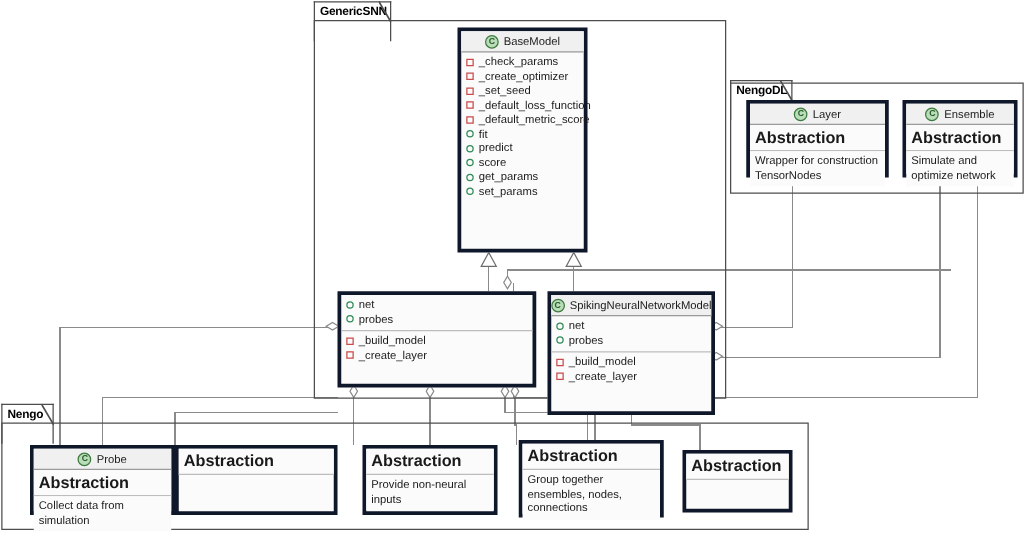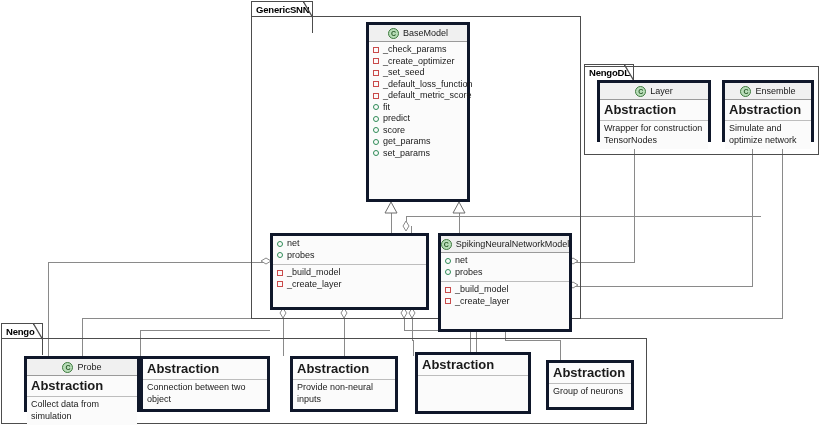--- a/index.html
+++ b/index.html
@@ -348,30 +348,29 @@
     <div class="cb-header">
       <span class="c-icon">C</span>
       <span class="cname">Probe</span>
     </div>
     <div class="abs-label">Abstraction</div>
     <div class="abs-desc">Collect data from simulation</div>
   </div>
 
   <div class="class-box" style="left:140px; top:356px; width:130px; height:56px;">
     <div class="abs-label">Abstraction</div>
-    <div class="abs-desc">Connection between two object</div>
   </div>
 
   <div class="class-box" style="left:290px; top:356px; width:108px; height:56px;">
     <div class="abs-label">Abstraction</div>
     <div class="abs-desc">Provide non-neural inputs</div>
   </div>
 
   <div class="class-box" style="left:415px; top:352px; width:116px; height:62px;">
     <div class="abs-label">Abstraction</div>
+    <div class="abs-desc">Group together ensembles, nodes, connections</div>
   </div>
 
   <div class="class-box" style="left:546px; top:360px; width:88px; height:50px;">
     <div class="abs-label">Abstraction</div>
-    <div class="abs-desc">Group of neurons</div>
   </div>
 
 </div>
 
 </body></html>

